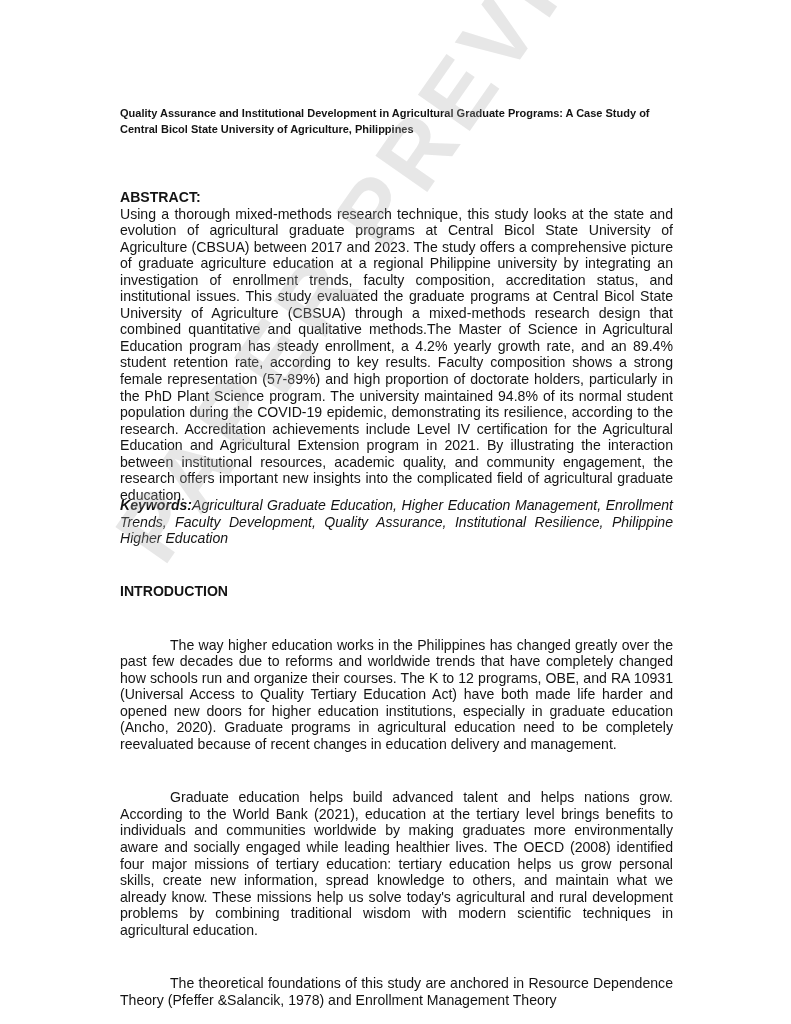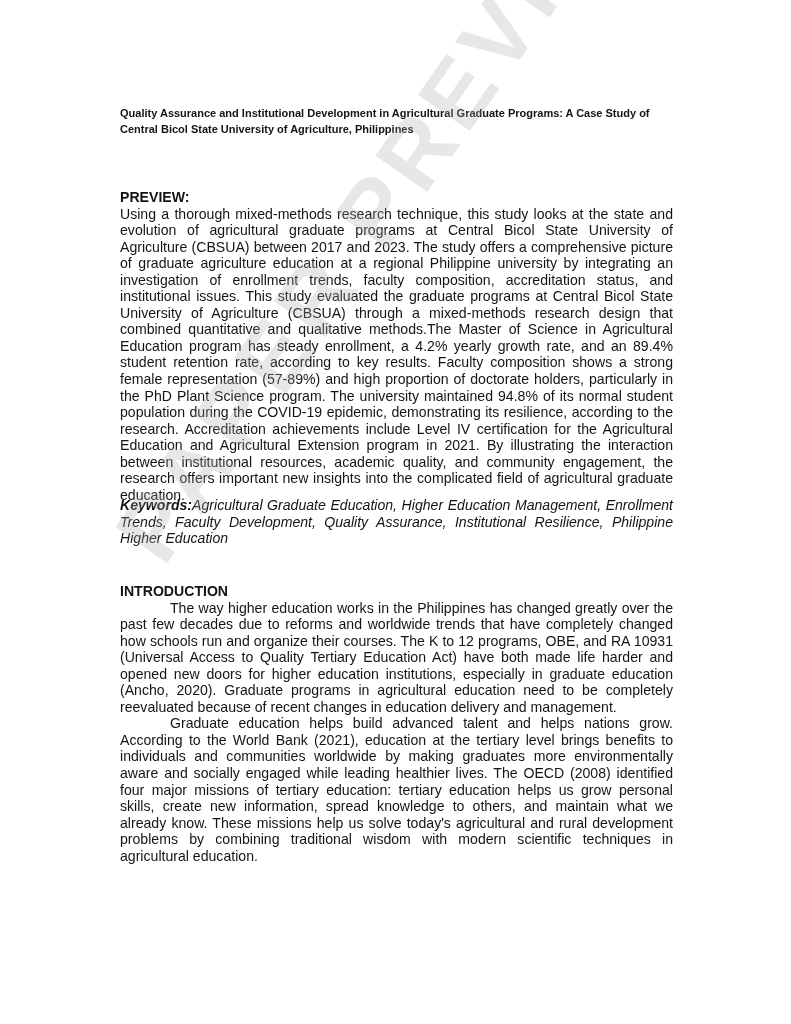--- a/index.html
+++ b/index.html
@@ -44,20 +44,21 @@
       line-height: 16.55px;
       margin: 0;
     }
     .para {
       margin: 0;
       text-align: justify;
       text-align-last: left;
     }
     .indent {
       text-indent: 50px;
+      margin-top: 37px;
     }
     .abstract-sec { top: 189px; }
     .keywords-sec { top: 497px; }
     .keywords-label { font-weight: bold; font-style: italic; }
     .keywords-text { font-style: italic; }
     .intro-sec { top: 583px; }
     .watermark {
       position: absolute;
       left: 95px;
       top: 520px;
@@ -74,29 +75,30 @@
     }
   </style>
 </head>
 <body>
 
 <div class="page">
 
   <div class="title">Quality Assurance and Institutional Development in Agricultural Graduate Programs: A Case Study of Central Bicol State University of Agriculture, Philippines</div>
 
   <div class="section abstract-sec">
-    <p class="heading">PREVIEW:</p>
+    <p class="heading">ABSTRACT:</p>
     <p class="para">Using a thorough mixed-methods research technique, this study looks at the state and evolution of agricultural graduate programs at Central Bicol State University of Agriculture (CBSUA) between 2017 and 2023. The study offers a comprehensive picture of graduate agriculture education at a regional Philippine university by integrating an investigation of enrollment trends, faculty composition, accreditation status, and institutional issues. This study evaluated the graduate programs at Central Bicol State University of Agriculture (CBSUA) through a mixed-methods research design that combined quantitative and qualitative methods.The Master of Science in Agricultural Education program has steady enrollment, a 4.2% yearly growth rate, and an 89.4% student retention rate, according to key results. Faculty composition shows a strong female representation (57-89%) and high proportion of doctorate holders, particularly in the PhD Plant Science program. The university maintained 94.8% of its normal student population during the COVID-19 epidemic, demonstrating its resilience, according to the research. Accreditation achievements include Level IV certification for the Agricultural Education and Agricultural Extension program in 2021. By illustrating the interaction between institutional resources, academic quality, and community engagement, the research offers important new insights into the complicated field of agricultural graduate education.</p>
   </div>
 
   <div class="section keywords-sec">
     <p class="para"><span class="keywords-label">Keywords:</span><span class="keywords-text">Agricultural Graduate Education, Higher Education Management, Enrollment Trends, Faculty Development, Quality Assurance, Institutional Resilience, Philippine Higher Education</span></p>
   </div>
 
   <div class="section intro-sec">
     <p class="heading">INTRODUCTION</p>
     <p class="para indent">The way higher education works in the Philippines has changed greatly over the past few decades due to reforms and worldwide trends that have completely changed how schools run and organize their courses. The K to 12 programs, OBE, and RA 10931 (Universal Access to Quality Tertiary Education Act) have both made life harder and opened new doors for higher education institutions, especially in graduate education (Ancho, 2020). Graduate programs in agricultural education need to be completely reevaluated because of recent changes in education delivery and management.</p>
     <p class="para indent">Graduate education helps build advanced talent and helps nations grow. According to the World Bank (2021), education at the tertiary level brings benefits to individuals and communities worldwide by making graduates more environmentally aware and socially engaged while leading healthier lives. The OECD (2008) identified four major missions of tertiary education: tertiary education helps us grow personal skills, create new information, spread knowledge to others, and maintain what we already know. These missions help us solve today's agricultural and rural development problems by combining traditional wisdom with modern scientific techniques in agricultural education.</p>
+    <p class="para indent">The theoretical foundations of this study are anchored in Resource Dependence Theory (Pfeffer &amp;Salancik, 1978) and Enrollment Management Theory</p>
   </div>
 
 </div>
 
 <div class="watermark">PAPER PREVIEW</div>
 
 </body></html>

